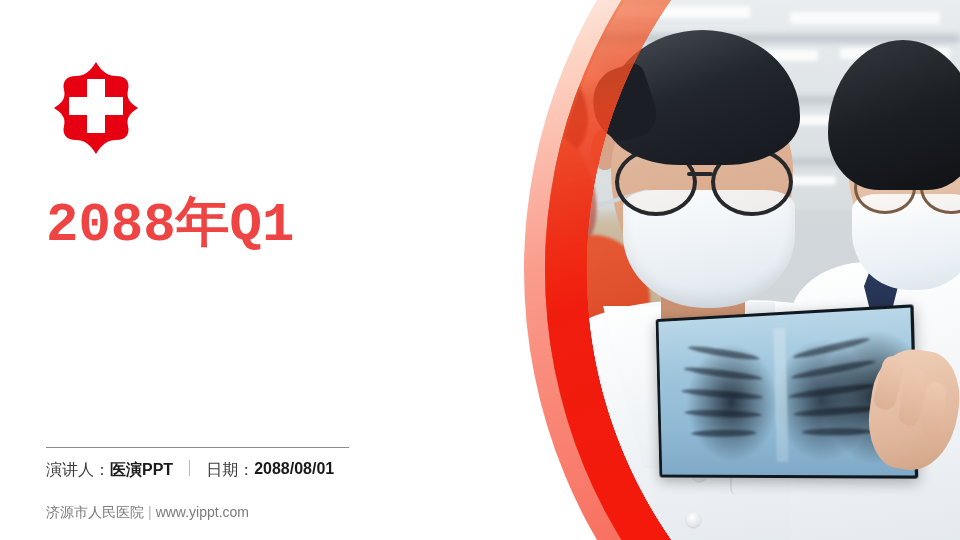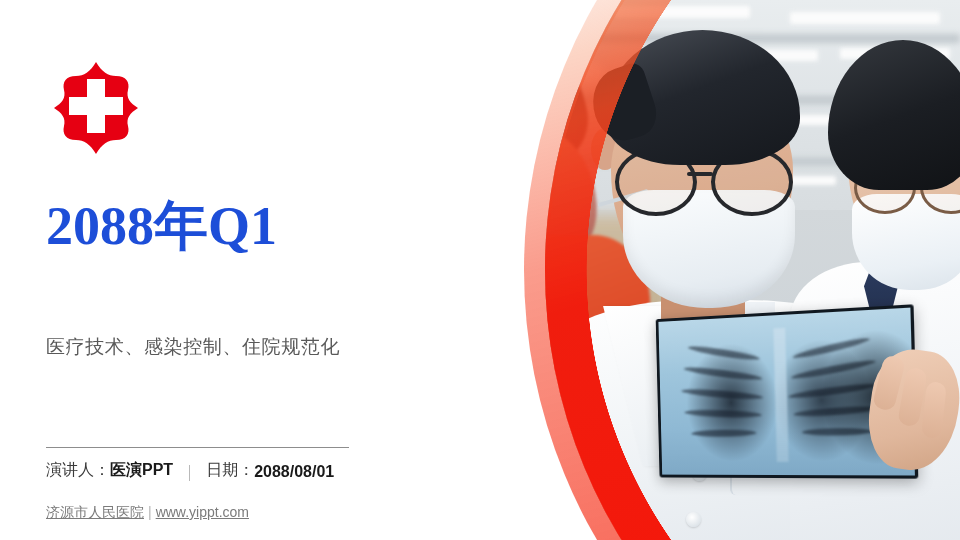--- a/index.html
+++ b/index.html
@@ -267,52 +267,52 @@
 
   
   .logo{
     position:absolute;left:46px;top:58px;width:100px;height:100px;
   }
   .logo svg{display:block;}
 
   .title-block{position:absolute;left:46px;top:196px;width:470px;}
   .title-1{
     font-size:54px;line-height:60px;font-weight:700;
-    color:#1d4ed8;letter-spacing:0px;white-space:nowrap;
-    font-family:Liberation Serif, serif;
+    color:#ef4444;letter-spacing:0px;white-space:nowrap;
+    font-family:Liberation Mono, monospace;
   }
   .title-2{
     font-size:49px;line-height:58px;font-weight:700;
     color:#2b2b2b;letter-spacing:0px;white-space:nowrap;
     font-family:"Liberation Sans","DejaVu Sans",sans-serif;
     -webkit-text-stroke:1.1px #2b2b2b;
   }
   .subtitle{
     position:absolute;left:46px;top:334px;
     font-size:19px;color:#595959;letter-spacing:.6px;white-space:nowrap;
   }
 
   .divider{
     position:absolute;left:46px;top:447px;width:303px;height:1px;
     background:#8d8d8d;
   }
   .meta{
     position:absolute;left:46px;top:460px;
     font-size:16px;color:#333333;white-space:nowrap;
-    display:flex;align-items:flex-end;
+    display:flex;align-items:flex-start;
   }
   .meta .lbl{color:#3a3a3a;}
   .meta .val{font-weight:700;color:#1a1a1a;}
   .meta .sep{
     display:inline-block;width:1px;height:16px;background:#b9b9b9;
     margin:0 16px;
   }
   .footnote{
     position:absolute;left:46px;top:504px;
-    font-size:14px;color:#7b7b7b;white-space:nowrap;text-decoration:underline;
+    font-size:14px;color:#7b7b7b;white-space:nowrap;
   }
   .footnote .bar{color:#b5b5b5;padding:0 4px;}
 </style>
 </head>
 <body>
 
 <div id="slide">
 
   <div class="photo-clip">
     <div class="photo">
@@ -423,21 +423,20 @@
                C 16 24, 20 18, 30 18
                C 38 18, 44 14, 50 4 Z" fill="#e60012"></path>
       <path d="M41 21 H59 V39 H77 V57 H59 V75 H41 V57 H23 V39 H41 Z" fill="#ffffff"></path>
     </svg>
   </div>
 
   <div class="title-block">
     <div class="title-1">2088年Q1</div>
   </div>
 
-  <div class="subtitle">医疗技术、感染控制、住院规范化</div>
 
   <div class="divider"></div>
 
   <div class="meta">
     <span class="lbl">演讲人：</span>
     <span class="val">医演PPT</span>
     <span class="sep"></span>
     <span class="lbl">日期：</span>
     <span class="val">2088/08/01</span>
   </div>

